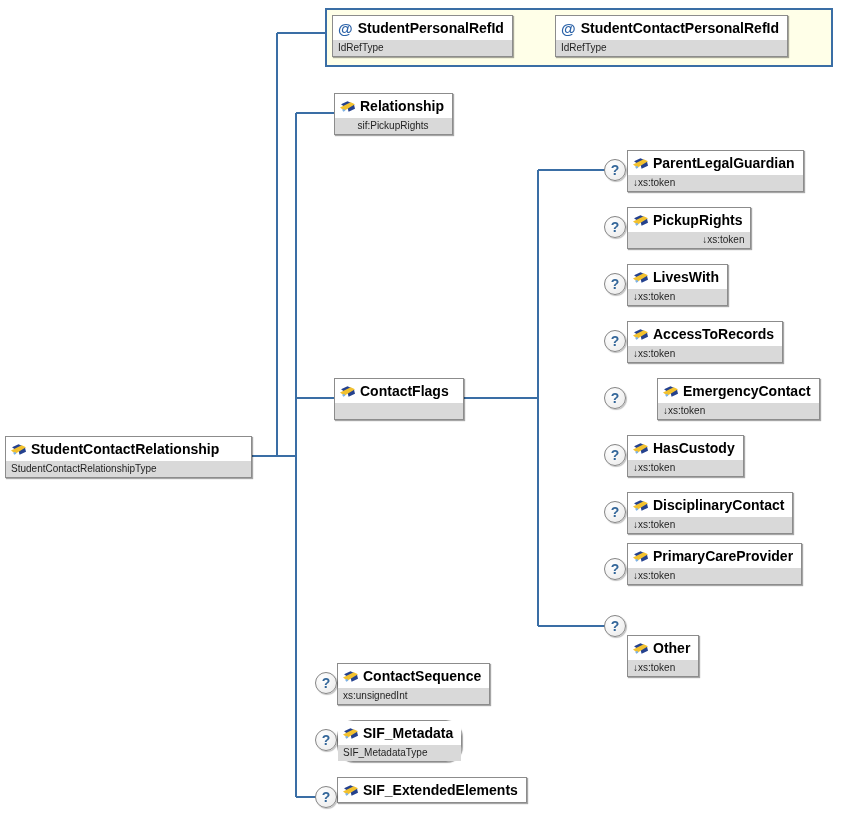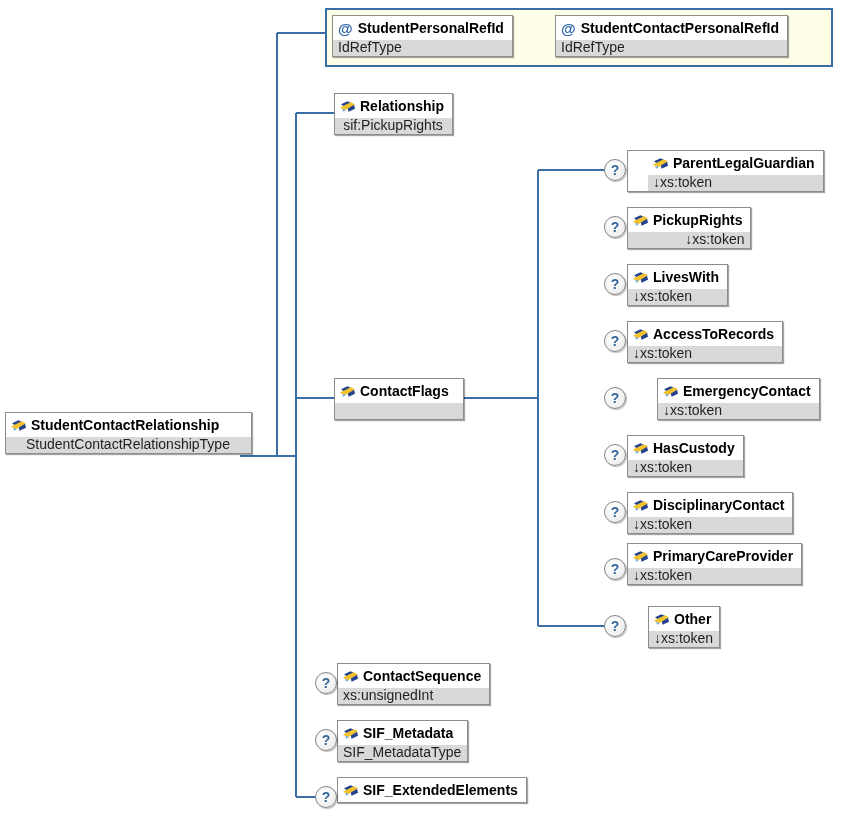--- a/index.html
+++ b/index.html
@@ -5,21 +5,21 @@
   html,body{margin:0;padding:0;background:#fff;}
   .canvas{position:relative;width:847px;height:823px;background:#ffffff;overflow:hidden;
           font-family:"Liberation Sans",sans-serif;}
   svg.connectors{position:absolute;left:0;top:0;z-index:0;}
   .frame{position:absolute;left:325px;top:8px;width:504px;height:55px;
          background:#FFFFE8;border:2px solid #3A6EA5;z-index:1;}
   .node{position:absolute;border:1px solid #8C8C8C;background:#fff;z-index:2;
         box-shadow:1px 1px 1px rgba(0,0,0,0.35);white-space:nowrap;}
   .node .title{display:flex;align-items:center;gap:5px;padding:2px 8px 2px 5px;
         background:#fff;font-weight:bold;font-size:14px;color:#000;height:20px;line-height:20px;}
-  .node .subtitle{background:#D9D9D9;font-size:14px;color:#1f1f1f;
+  .node .subtitle{background:#D9D9D9;font-size:10px;color:#1f1f1f;
         padding:1px 6px 2px 5px;height:13px;line-height:13px;min-width:10px;}
   .eicon{width:15px;height:13px;flex:0 0 auto;}
   .at{color:#2B62A8;font-weight:bold;font-size:15px;line-height:15px;}
   .qcircle{position:absolute;width:22px;height:22px;border-radius:50%;
         border:1px solid #858585;z-index:3;box-sizing:border-box;
         background:radial-gradient(circle at 35% 30%, #ffffff 0%, #ececec 85%);
         color:#336699;font-weight:bold;font-size:14px;text-align:center;line-height:20px;
         box-shadow:1px 1px 1px rgba(0,0,0,0.25);}
 </style>
 </head>
@@ -53,21 +53,21 @@
     </div>
     <div class="node" style="left:228px;top:5px;">
       <div class="title">
         <span class="at">@</span>
         <span>StudentContactPersonalRefId</span>
       </div>
       <div class="subtitle">IdRefType</div>
     </div>
   </div>
 
-  <div class="node" style="left:5px;top:412px;min-width:245px;text-align:center;">
+  <div class="node" style="left:5px;top:436px;min-width:245px;">
     <div class="title">
       <svg class="eicon" viewBox="0 0 14 12">
           <polygon points="1,4 7,1 11,3 5,7" fill="#24418E"></polygon>
           <polygon points="7,7 13,4 14,8 8,11" fill="#24418E"></polygon>
           <polygon points="0,7 10,2 14,4 4,10" fill="#F2C12E"></polygon>
           <polygon points="2,9 4,8 5,10 3,11" fill="#7FB2E5"></polygon>
         </svg>
       <span>StudentContactRelationship</span>
     </div>
     <div class="subtitle">StudentContactRelationshipType</div>
@@ -107,21 +107,21 @@
           <polygon points="7,7 13,4 14,8 8,11" fill="#24418E"></polygon>
           <polygon points="0,7 10,2 14,4 4,10" fill="#F2C12E"></polygon>
           <polygon points="2,9 4,8 5,10 3,11" fill="#7FB2E5"></polygon>
         </svg>
       <span>ContactSequence</span>
     </div>
     <div class="subtitle">xs:unsignedInt</div>
   </div>
 
   <div class="qcircle" style="left:315px;top:729px;">?</div>
-  <div class="node" style="left:337px;top:720px;">
+  <div class="node" style="left:337px;top:720px;border-radius:16px;">
     <div class="title">
       <svg class="eicon" viewBox="0 0 14 12">
           <polygon points="1,4 7,1 11,3 5,7" fill="#24418E"></polygon>
           <polygon points="7,7 13,4 14,8 8,11" fill="#24418E"></polygon>
           <polygon points="0,7 10,2 14,4 4,10" fill="#F2C12E"></polygon>
           <polygon points="2,9 4,8 5,10 3,11" fill="#7FB2E5"></polygon>
         </svg>
       <span>SIF_Metadata</span>
     </div>
     <div class="subtitle">SIF_MetadataType</div>
@@ -134,21 +134,21 @@
           <polygon points="1,4 7,1 11,3 5,7" fill="#24418E"></polygon>
           <polygon points="7,7 13,4 14,8 8,11" fill="#24418E"></polygon>
           <polygon points="0,7 10,2 14,4 4,10" fill="#F2C12E"></polygon>
           <polygon points="2,9 4,8 5,10 3,11" fill="#7FB2E5"></polygon>
         </svg>
       <span>SIF_ExtendedElements</span>
     </div>
   </div>
 
   <div class="qcircle" style="left:604px;top:159px;">?</div>
-  <div class="node" style="left:627px;top:150px;padding-left:20px;">
+  <div class="node" style="left:627px;top:150px;">
     <div class="title">
       <svg class="eicon" viewBox="0 0 14 12">
           <polygon points="1,4 7,1 11,3 5,7" fill="#24418E"></polygon>
           <polygon points="7,7 13,4 14,8 8,11" fill="#24418E"></polygon>
           <polygon points="0,7 10,2 14,4 4,10" fill="#F2C12E"></polygon>
           <polygon points="2,9 4,8 5,10 3,11" fill="#7FB2E5"></polygon>
         </svg>
       <span>ParentLegalGuardian</span>
     </div>
     <div class="subtitle">↓xs:token</div>
@@ -246,21 +246,21 @@
           <polygon points="7,7 13,4 14,8 8,11" fill="#24418E"></polygon>
           <polygon points="0,7 10,2 14,4 4,10" fill="#F2C12E"></polygon>
           <polygon points="2,9 4,8 5,10 3,11" fill="#7FB2E5"></polygon>
         </svg>
       <span>PrimaryCareProvider</span>
     </div>
     <div class="subtitle">↓xs:token</div>
   </div>
 
   <div class="qcircle" style="left:604px;top:615px;">?</div>
-  <div class="node" style="left:627px;top:606px;margin-left:21px;">
+  <div class="node" style="left:627px;top:635px;">
     <div class="title">
       <svg class="eicon" viewBox="0 0 14 12">
           <polygon points="1,4 7,1 11,3 5,7" fill="#24418E"></polygon>
           <polygon points="7,7 13,4 14,8 8,11" fill="#24418E"></polygon>
           <polygon points="0,7 10,2 14,4 4,10" fill="#F2C12E"></polygon>
           <polygon points="2,9 4,8 5,10 3,11" fill="#7FB2E5"></polygon>
         </svg>
       <span>Other</span>
     </div>
     <div class="subtitle">↓xs:token</div>

